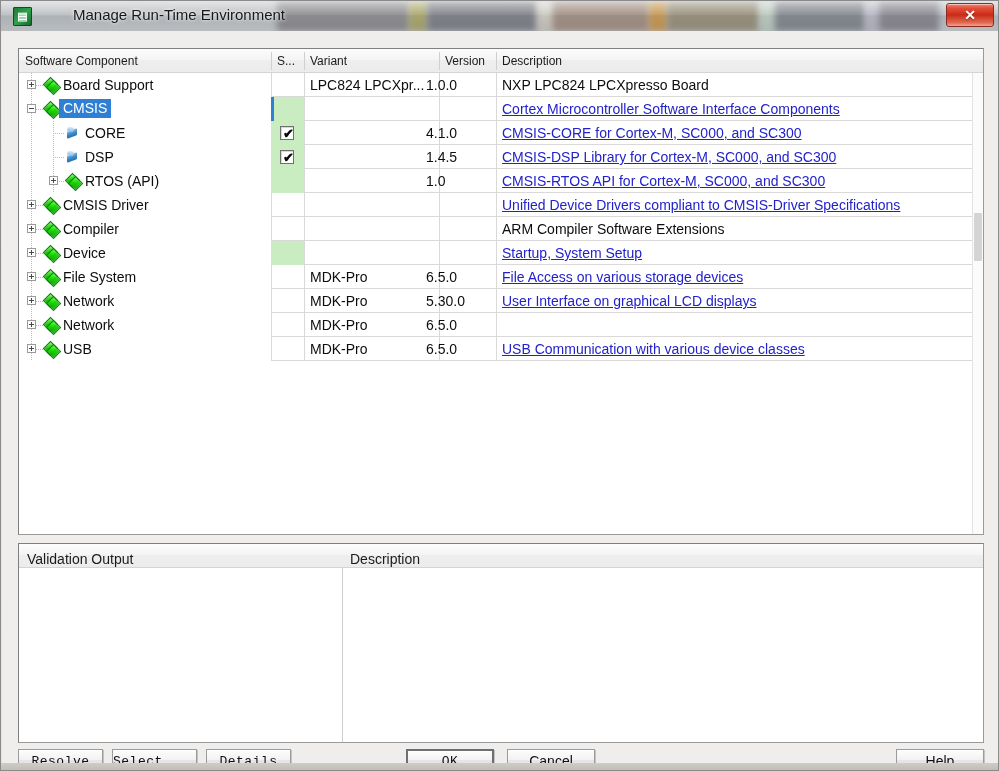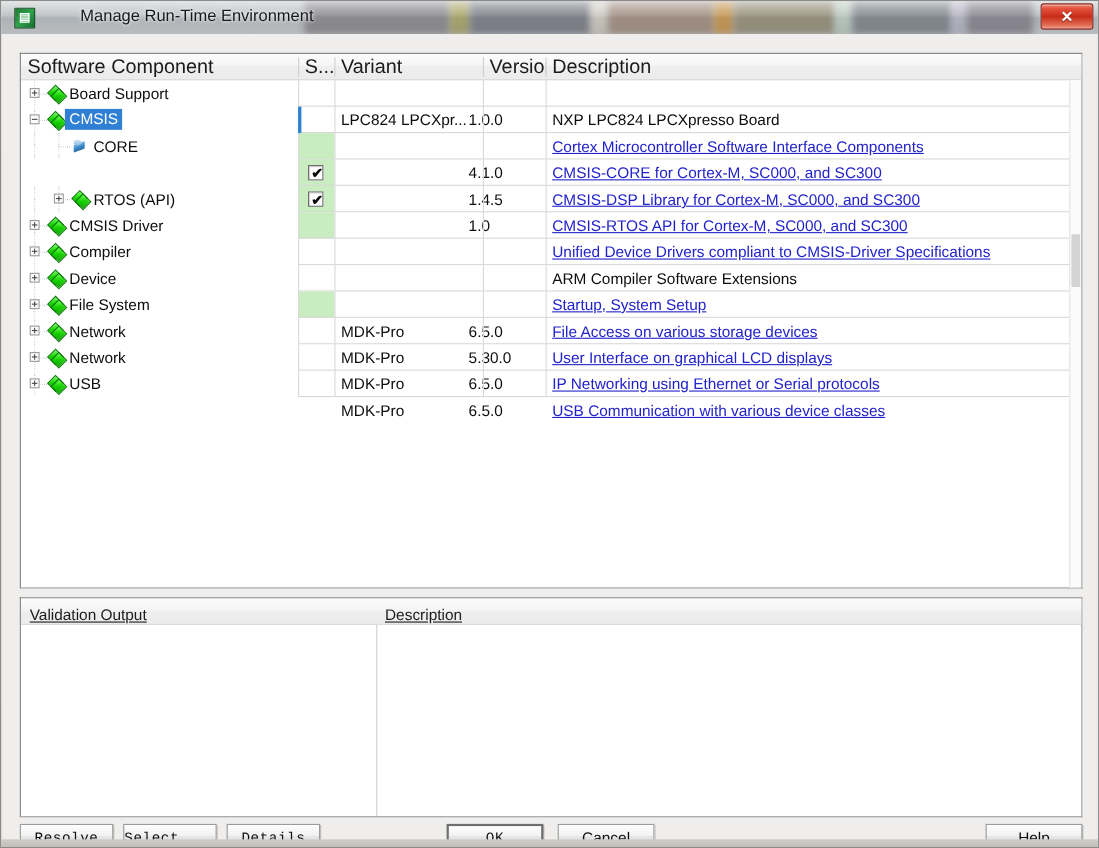--- a/index.html
+++ b/index.html
@@ -87,34 +87,34 @@
     overflow:hidden;
   }
   .hdr{
     position:absolute;left:0;top:0;width:966px;height:24px;
     background:linear-gradient(to bottom,#fcfcfc 0%,#f4f4f4 48%,#eeeeee 49%,#ececec 100%);
     border-bottom:1px solid #d4d4d4;
     box-sizing:border-box;
   }
   .hdr .hcell{
     position:absolute;top:0;height:23px;
-    font-size:18px;color:#1b1b1b;
+    font-size:12px;color:#1b1b1b;
     padding-left:6px;box-sizing:border-box;
     display:flex;align-items:center;
     white-space:nowrap;overflow:hidden;cursor:pointer;
   }
   .hdr .hsep{position:absolute;top:3px;width:1px;height:18px;background:#cfcfcf;}
 
   .rows{position:absolute;left:0;top:24px;width:966px;height:462px;}
   .row{position:absolute;left:0;width:966px;height:24px;}
 
   .cell{
     position:absolute;top:0;height:24px;box-sizing:border-box;
     display:flex;align-items:center;
-    font-size:14px;color:#0d0d0d;white-space:nowrap;overflow:hidden;margin-top:24px;
+    font-size:14px;color:#0d0d0d;white-space:nowrap;overflow:hidden;
   }
   
   .vline{position:absolute;top:0;width:1px;height:24px;background:#d9d9d9;}
   .hline{position:absolute;left:252px;width:714px;height:1px;background:#d9d9d9;}
 
   .c-sel{left:252px;width:33px;}
   .c-var{left:285px;width:135px;padding-left:6px;}
   .c-ver{left:403px;width:57px;padding-left:4px;}
   .c-desc{left:477px;width:489px;padding-left:6px;}
 
@@ -204,21 +204,21 @@
     box-sizing:border-box;background:#ffffff;
     border:1px solid #9a9a9a;border-top-color:#7f7f7f;border-left-color:#7f7f7f;
     overflow:hidden;
   }
   .val-hdr{
     position:absolute;left:0;top:0;width:966px;height:24px;
     background:linear-gradient(to bottom,#fcfcfc 0%,#f4f4f4 48%,#eeeeee 49%,#ececec 100%);
     border-bottom:1px solid #d4d4d4;box-sizing:border-box;
   }
   .val-hdr .hcell{position:absolute;top:0;height:29px;font-size:14px;color:#1b1b1b;
-    padding-left:8px;box-sizing:border-box;display:flex;align-items:center;cursor:pointer;text-decoration:underline;}
+    padding-left:8px;box-sizing:border-box;display:flex;align-items:center;cursor:pointer;}
   .val-split{position:absolute;left:323px;top:24px;width:1px;height:176px;background:#cfcfcf;}
 
   
   .btnbar{position:absolute;left:0;top:718px;width:997px;height:22px;}
   .btn{
     position:absolute;top:0;height:24px;box-sizing:border-box;
     background:linear-gradient(to bottom,#fdfdfd 0%,#f2f2f2 45%,#e6e6e6 46%,#dcdcdc 100%);
     border:1px solid #9b9b9b;
     box-shadow:inset 0 1px 0 #ffffff, 1px 1px 0 rgba(0,0,0,.18);
     display:flex;align-items:center;justify-content:center;
@@ -353,20 +353,32 @@
                 <span class="tick">✔</span>
               </div>
             </div>
             <div class="cell c-var"></div>
             <div class="cell c-ver">4.1.0</div>
             <div class="cell c-desc">
               <span class="link">CMSIS-CORE for Cortex-M, SC000, and SC300</span>
             </div>
           </div>
           <div class="row" style="top: 72px;">
+            <div class="namecell">
+              <div class="tw">
+                <div class="guide-v" style="left: 12px; top: 0px; height: 24px;"></div>
+                <div class="guide-v" style="left: 34px; top: 0px; height: 24px;"></div>
+                <div class="guide-h" style="left: 34px; top: 12px; width: 12px;"></div>
+                <div class="cyl" style="left: 47px;">
+                  <div class="body"></div>
+                  <div class="cap"></div>
+                </div>
+                <div class="nm" style="left: 66px; top: 4px;">DSP</div>
+              </div>
+            </div>
             <div class="vline" style="left: 252px;"></div>
             <div class="vline" style="left: 285px;"></div>
             <div class="vline" style="left: 420px;"></div>
             <div class="vline" style="left: 477px;"></div>
             <div class="hline" style="top: 23px;"></div>
             <div class="cell c-sel sel-green">
               <div class="cbox">
                 <span class="tick">✔</span>
               </div>
             </div>
@@ -541,23 +553,20 @@
               </div>
             </div>
             <div class="vline" style="left: 252px;"></div>
             <div class="vline" style="left: 285px;"></div>
             <div class="vline" style="left: 420px;"></div>
             <div class="vline" style="left: 477px;"></div>
             <div class="hline" style="top: 23px;"></div>
             <div class="cell c-sel"></div>
             <div class="cell c-var">MDK-Pro</div>
             <div class="cell c-ver">6.5.0</div>
-            <div class="cell c-desc">
-              <span class="link">IP Networking using Ethernet or Serial protocols</span>
-            </div>
           </div>
           <div class="row" style="top: 264px;">
             <div class="namecell">
               <div class="tw">
                 <div class="guide-v" style="left: 12px; top: 0px; height: 24px;"></div>
                 <div class="guide-h" style="left: 17px; top: 12px; width: 9px;"></div>
                 <div class="expander plus" style="left: 8px;"></div>
                 <div class="diamond" style="left: 25px;">
                   <i></i>
                   <i class="d2"></i>

